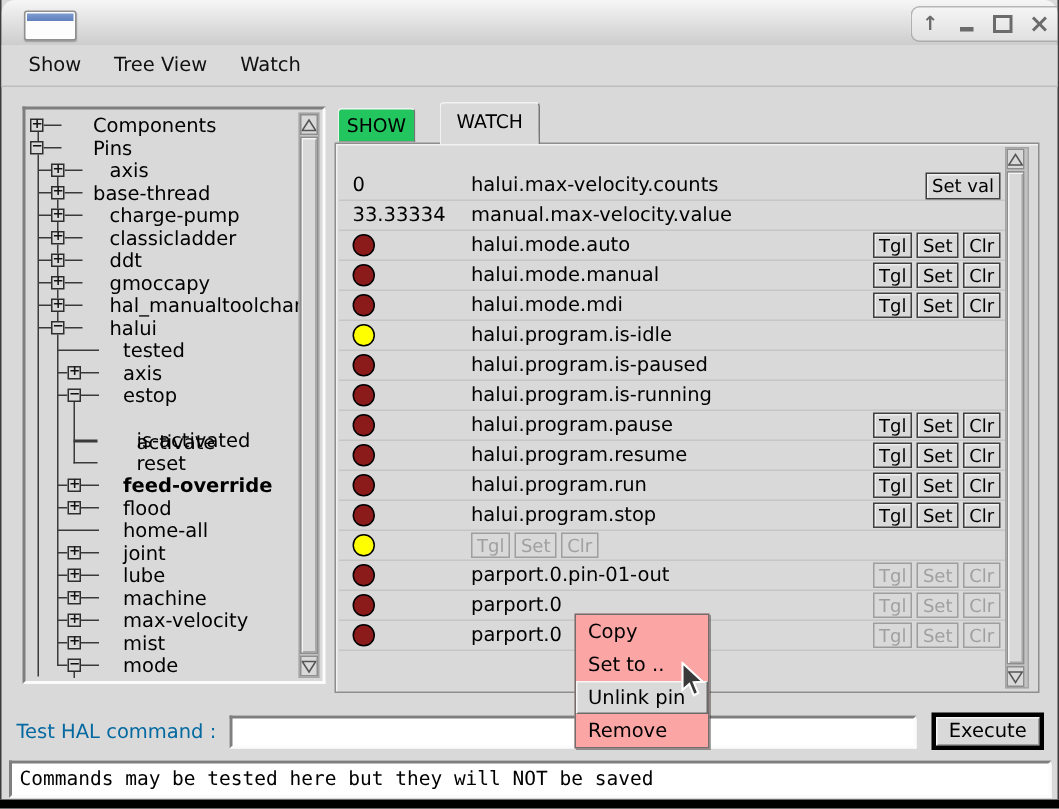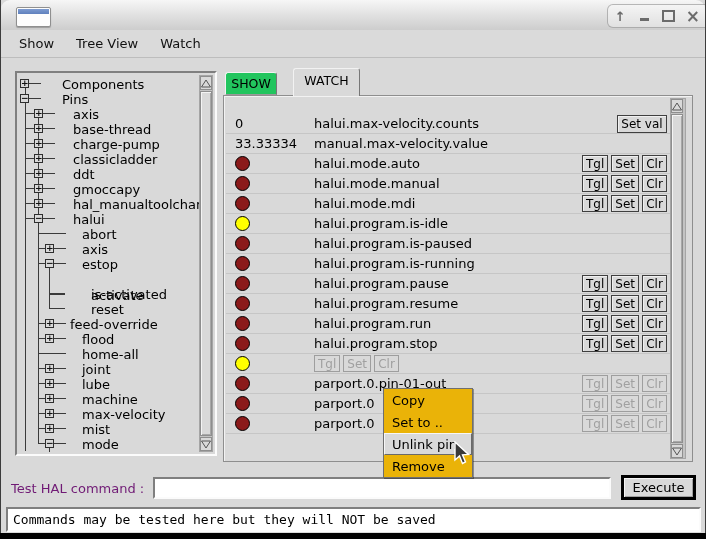--- a/index.html
+++ b/index.html
@@ -92,29 +92,29 @@
     height:17px;box-sizing:border-box;background:#d9d9d9;border:1px solid #3f3f3f;
     font-size:12px;color:#000;display:flex;align-items:center;justify-content:center;
     box-shadow:inset 1px 1px 0 #f0f0f0;padding:0 3px;min-width:25px;
     font-family:"DejaVu Sans","Liberation Sans",sans-serif;
   }
   .mini-btn.wide{min-width:50px;height:18px;}
   .w-row.disabled .mini-btn{color:#a0a0a0;border-color:#9e9e9e;box-shadow:none;}
   .watch-sb-col{flex:none;width:16px;position:relative;margin-right:4px;}
   
   .context-menu{
-    position:absolute;left:382px;top:388px;width:90px;z-index:10;
-    background:#eab308;border:1px solid #6f6f6f;box-shadow:1px 1px 0 rgba(0,0,0,.35);
+    position:absolute;left:382px;top:409px;width:90px;z-index:10;
+    background:#fca5a5;border:1px solid #6f6f6f;box-shadow:1px 1px 0 rgba(0,0,0,.35);
     box-sizing:border-box;
   }
   .cm-item{height:22px;line-height:21px;font-size:13px;color:#000;padding-left:7px;border:1px solid transparent;box-sizing:border-box;}
   .cm-item.active{border-top:1px solid #f6f6f6;border-left:1px solid #f6f6f6;border-bottom:1px solid #6a6a6a;border-right:1px solid #6a6a6a;background:#d9d9d9;}
   .cursor{position:absolute;left:453px;top:441px;z-index:11;}
   
-  .cmd-label{position:absolute;left:10px;top:481px;font-size:13px;color:#701a75;}
+  .cmd-label{position:absolute;left:10px;top:481px;font-size:13px;color:#0369a1;}
   .cmd-input{
     position:absolute;left:152px;top:477px;width:458px;height:22px;background:#fff;box-sizing:border-box;
     font-size:13px;padding:0 4px;outline:none;
     font-family:"DejaVu Sans","Liberation Sans",sans-serif;
   }
   .execute-btn{
     position:absolute;left:620px;top:475px;width:75px;height:25px;background:#d9d9d9;
     border:3px solid #000000;box-sizing:border-box;font-size:13px;color:#000;
     box-shadow:inset 1px 1px 0 #f5f5f5, inset -1px -1px 0 #a0a0a0;
     font-family:"DejaVu Sans","Liberation Sans",sans-serif;
@@ -171,21 +171,21 @@
         <div class="tree-row" style="top: 31px;">
           <div class="tree-dash" style="left: 7px; width: 8px;"></div>
           <div class="tree-dash" style="left: 24px; width: 12px;"></div>
           <span class="tree-box" style="left: 15px;">+</span>
           <span class="tree-label" style="left: 54px;">axis</span>
         </div>
         <div class="tree-row" style="top: 46px;">
           <div class="tree-dash" style="left: 7px; width: 8px;"></div>
           <div class="tree-dash" style="left: 24px; width: 12px;"></div>
           <span class="tree-box" style="left: 15px;">+</span>
-          <span class="tree-label" style="left: 54px;">base-thread</span>
+          <span class="tree-label" style="left: 43px;">base-thread</span>
         </div>
         <div class="tree-row" style="top: 61px;">
           <div class="tree-dash" style="left: 7px; width: 8px;"></div>
           <div class="tree-dash" style="left: 24px; width: 12px;"></div>
           <span class="tree-box" style="left: 15px;">+</span>
           <span class="tree-label" style="left: 54px;">charge-pump</span>
         </div>
         <div class="tree-row" style="top: 76px;">
           <div class="tree-dash" style="left: 7px; width: 8px;"></div>
           <div class="tree-dash" style="left: 24px; width: 12px;"></div>
@@ -211,21 +211,21 @@
           <span class="tree-label" style="left: 54px;">hal_manualtoolchan</span>
         </div>
         <div class="tree-row" style="top: 136px;">
           <div class="tree-dash" style="left: 7px; width: 8px;"></div>
           <div class="tree-dash" style="left: 24px; width: 12px;"></div>
           <span class="tree-box" style="left: 15px;">−</span>
           <span class="tree-label" style="left: 54px;">halui</span>
         </div>
         <div class="tree-row" style="top: 151px;">
           <div class="tree-dash" style="left: 19px; width: 28px;"></div>
-          <span class="tree-label" style="left: 63px;">abort</span>
+          <span class="tree-label" style="left: 63px;">tested</span>
         </div>
         <div class="tree-row" style="top: 166px;">
           <div class="tree-dash" style="left: 19px; width: 7px;"></div>
           <div class="tree-dash" style="left: 35px; width: 12px;"></div>
           <span class="tree-box" style="left: 26px;">+</span>
           <span class="tree-label" style="left: 63px;">axis</span>
         </div>
         <div class="tree-row" style="top: 181px;">
           <div class="tree-dash" style="left: 19px; width: 7px;"></div>
           <div class="tree-dash" style="left: 35px; width: 12px;"></div>
@@ -241,21 +241,21 @@
           <span class="tree-label" style="left: 72px;">is-activated</span>
         </div>
         <div class="tree-row" style="top: 226px;">
           <div class="tree-dash" style="left: 30px; width: 16px;"></div>
           <span class="tree-label" style="left: 72px;">reset</span>
         </div>
         <div class="tree-row" style="top: 241px;">
           <div class="tree-dash" style="left: 19px; width: 7px;"></div>
           <div class="tree-dash" style="left: 35px; width: 12px;"></div>
           <span class="tree-box" style="left: 26px;">+</span>
-          <span class="tree-label" style="left: 51px;">feed-override</span>
+          <span class="tree-label" style="left: 63px; font-weight: bold;">feed-override</span>
         </div>
         <div class="tree-row" style="top: 256px;">
           <div class="tree-dash" style="left: 19px; width: 7px;"></div>
           <div class="tree-dash" style="left: 35px; width: 12px;"></div>
           <span class="tree-box" style="left: 26px;">+</span>
           <span class="tree-label" style="left: 63px;">flood</span>
         </div>
         <div class="tree-row" style="top: 271px;">
           <div class="tree-dash" style="left: 19px; width: 28px;"></div>
           <span class="tree-label" style="left: 63px;">home-all</span>

